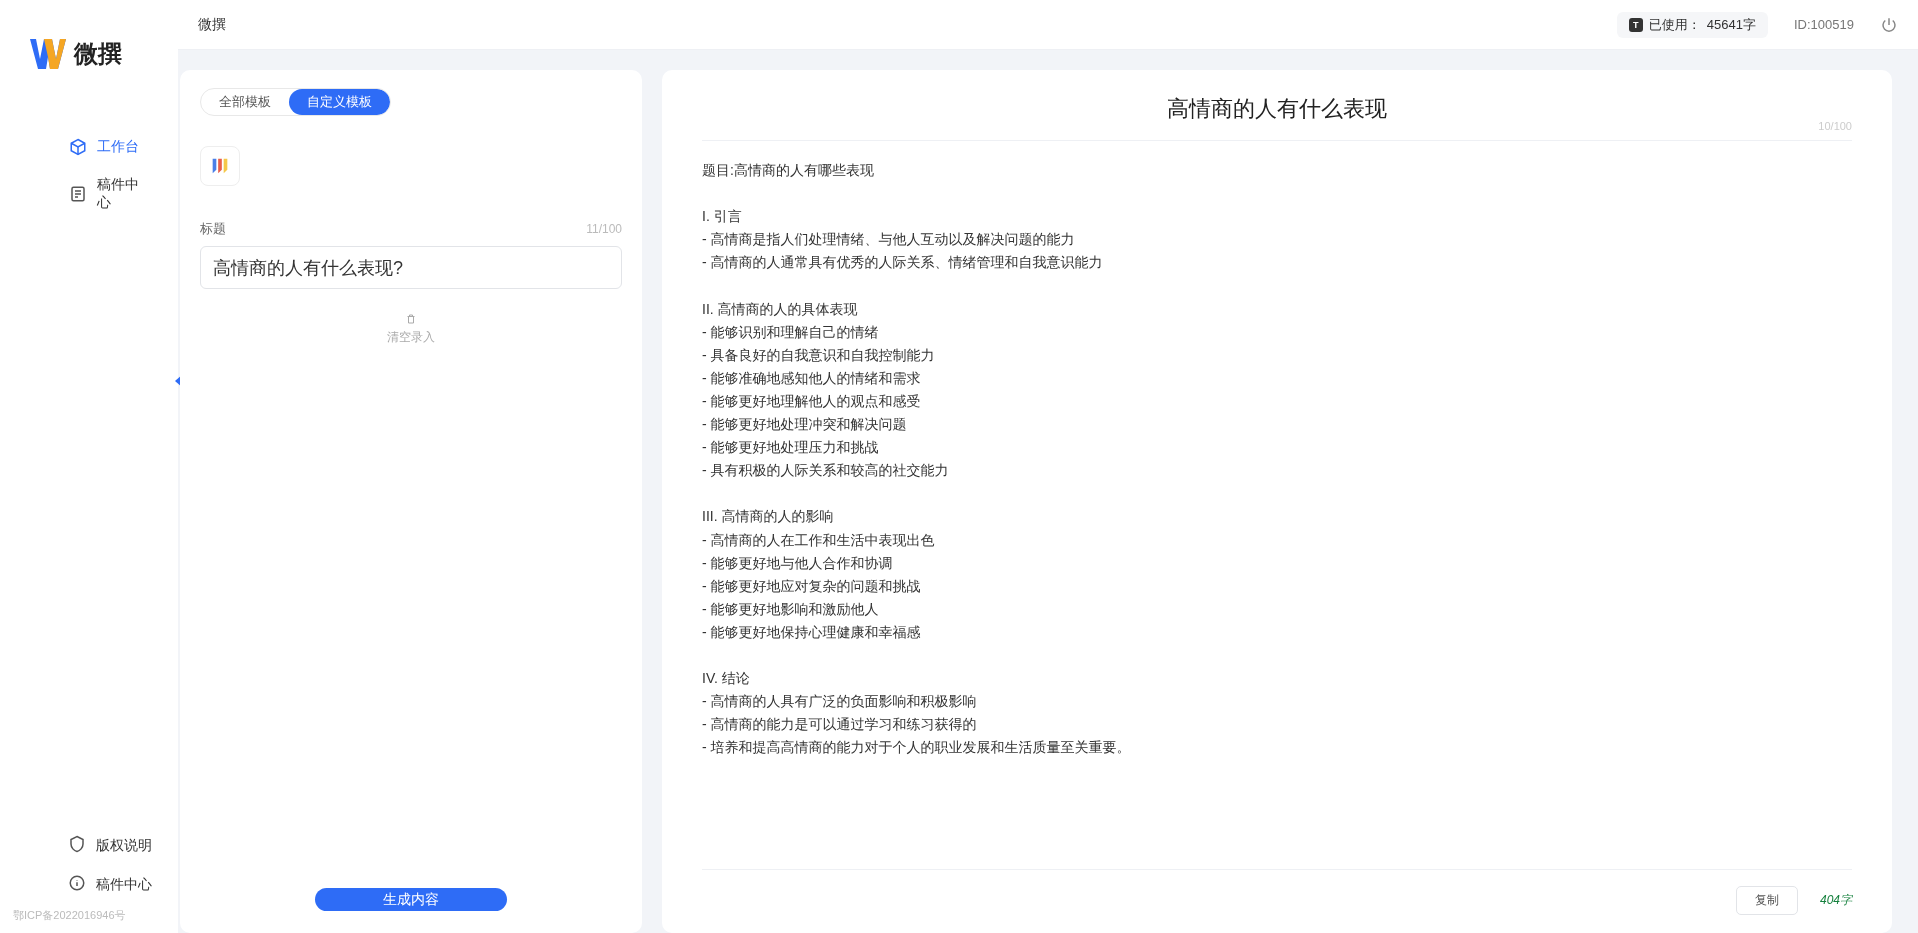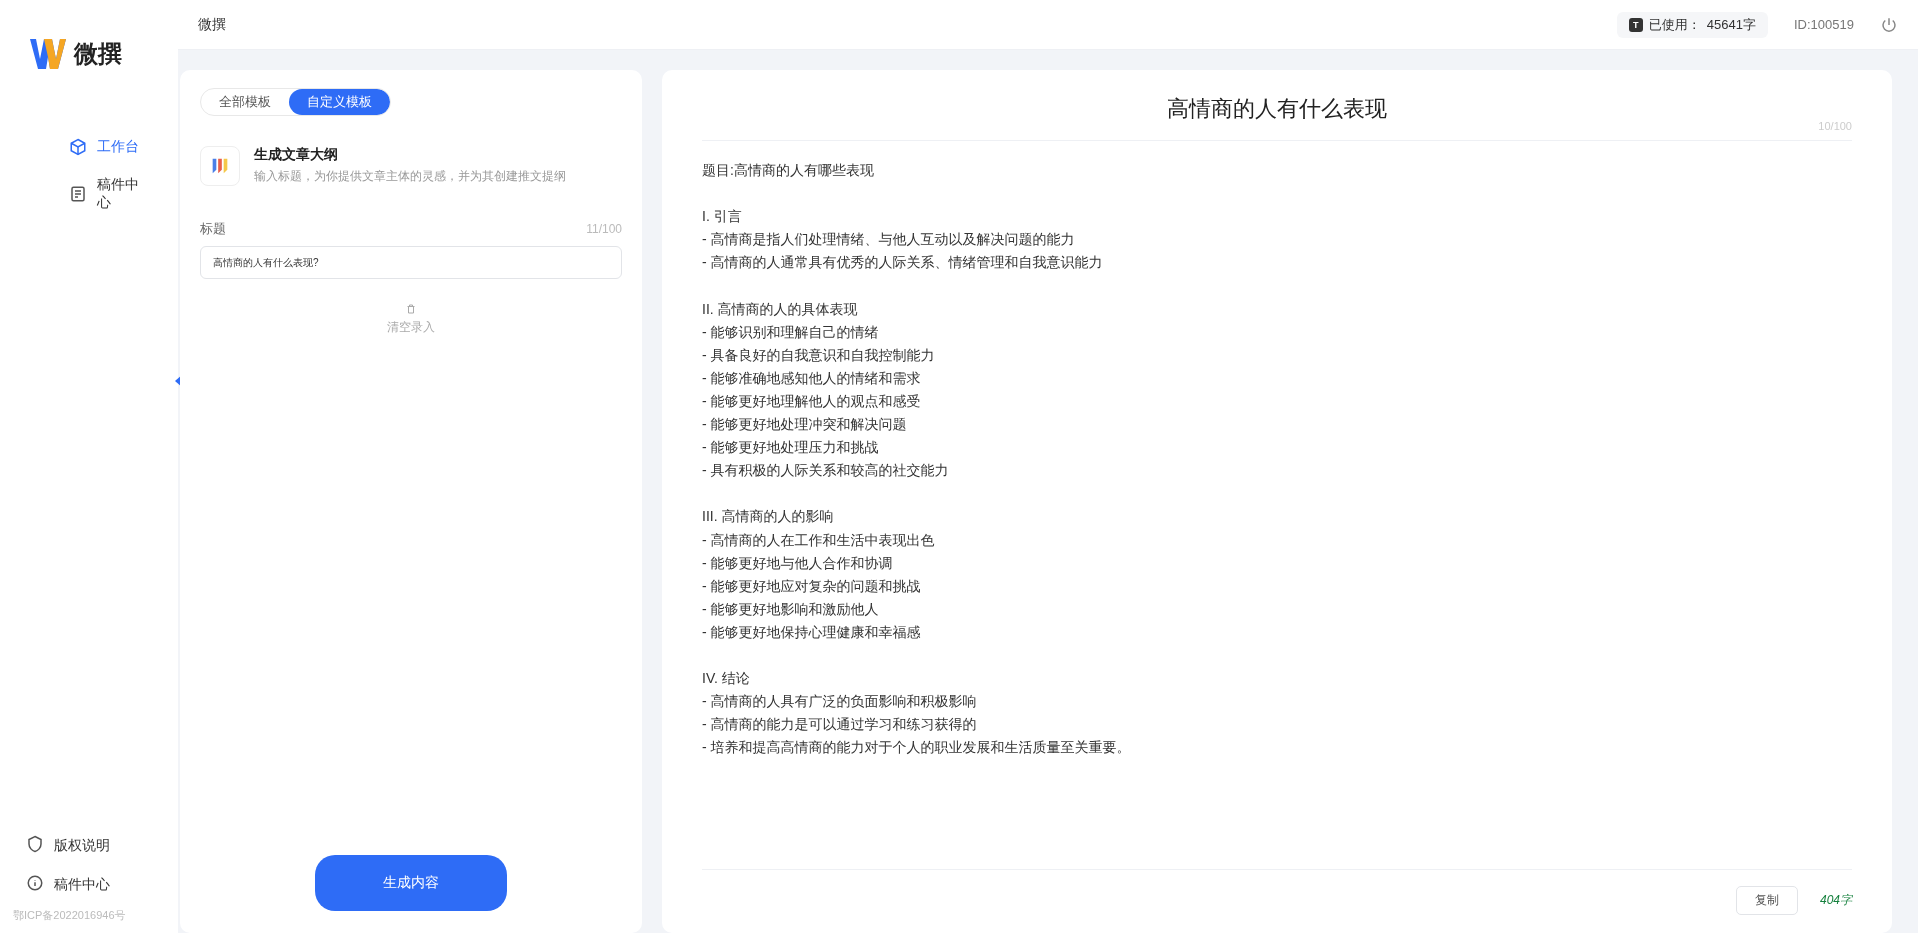--- a/index.html
+++ b/index.html
@@ -72,20 +72,21 @@
       padding-bottom: 6px;
     }
     .bottom-item {
       display: flex;
       align-items: center;
       gap: 10px;
       padding: 9px 26px;
       font-size: 14px;
       color: #333;
       cursor: pointer;
+      justify-content: flex-end;
     }
     .icp {
       font-size: 11px;
       color: #bbb;
       padding: 4px 13px;
     }
     .collapse-handle {
       position: absolute;
       right: -10px;
       top: 372px;
@@ -230,42 +231,42 @@
     }
     .field-count {
       font-size: 12px;
       color: #bbb;
     }
     .field-input {
       width: 100%;
       border: 1px solid #e2e4e8;
       border-radius: 6px;
       padding: 10px 12px;
-      font-size: 10px;
+      font-size: 18px;
       color: #333;
       outline: none;
     }
     .clear-link {
       display: flex;
       align-items: center;
       justify-content: center;
       gap: 4px;
       font-size: 12px;
       color: #aaa;
       margin-top: 24px;
       cursor: pointer;
       flex-direction: column;
     }
     .generate-btn {
       position: absolute;
       bottom: 22px;
       left: 50%;
       transform: translateX(-50%);
       width: 192px;
-      height: 56px;
+      height: 23px;
       background: #2e6cf6;
       color: #fff;
       border: none;
       border-radius: 20px;
       font-size: 14px;
       cursor: pointer;
     }
     
     
     .panel-right {
@@ -415,24 +416,20 @@
       </div>
 
       <div class="template-card">
         <div class="template-icon">
           <svg width="22" height="22" viewBox="0 0 24 24">
             <path d="M4 4 L4 20 L8 16 L8 4 Z" fill="#4a7fe8"></path>
             <path d="M10 4 L10 20 L14 16 L14 4 Z" fill="#e85d4a"></path>
             <path d="M16 4 L16 20 L20 16 L20 4 Z" fill="#f5c84a"></path>
           </svg>
         </div>
-        <div class="template-info">
-          <div class="template-name">生成文章大纲</div>
-          <div class="template-desc">输入标题，为你提供文章主体的灵感，并为其创建推文提纲</div>
-        </div>
       </div>
 
       <div class="field-group">
         <div class="field-label-row">
           <span class="field-label">标题</span>
           <span class="field-count">11/100</span>
         </div>
         <input class="field-input" type="text" value="高情商的人有什么表现?" style="">
       </div>
 

